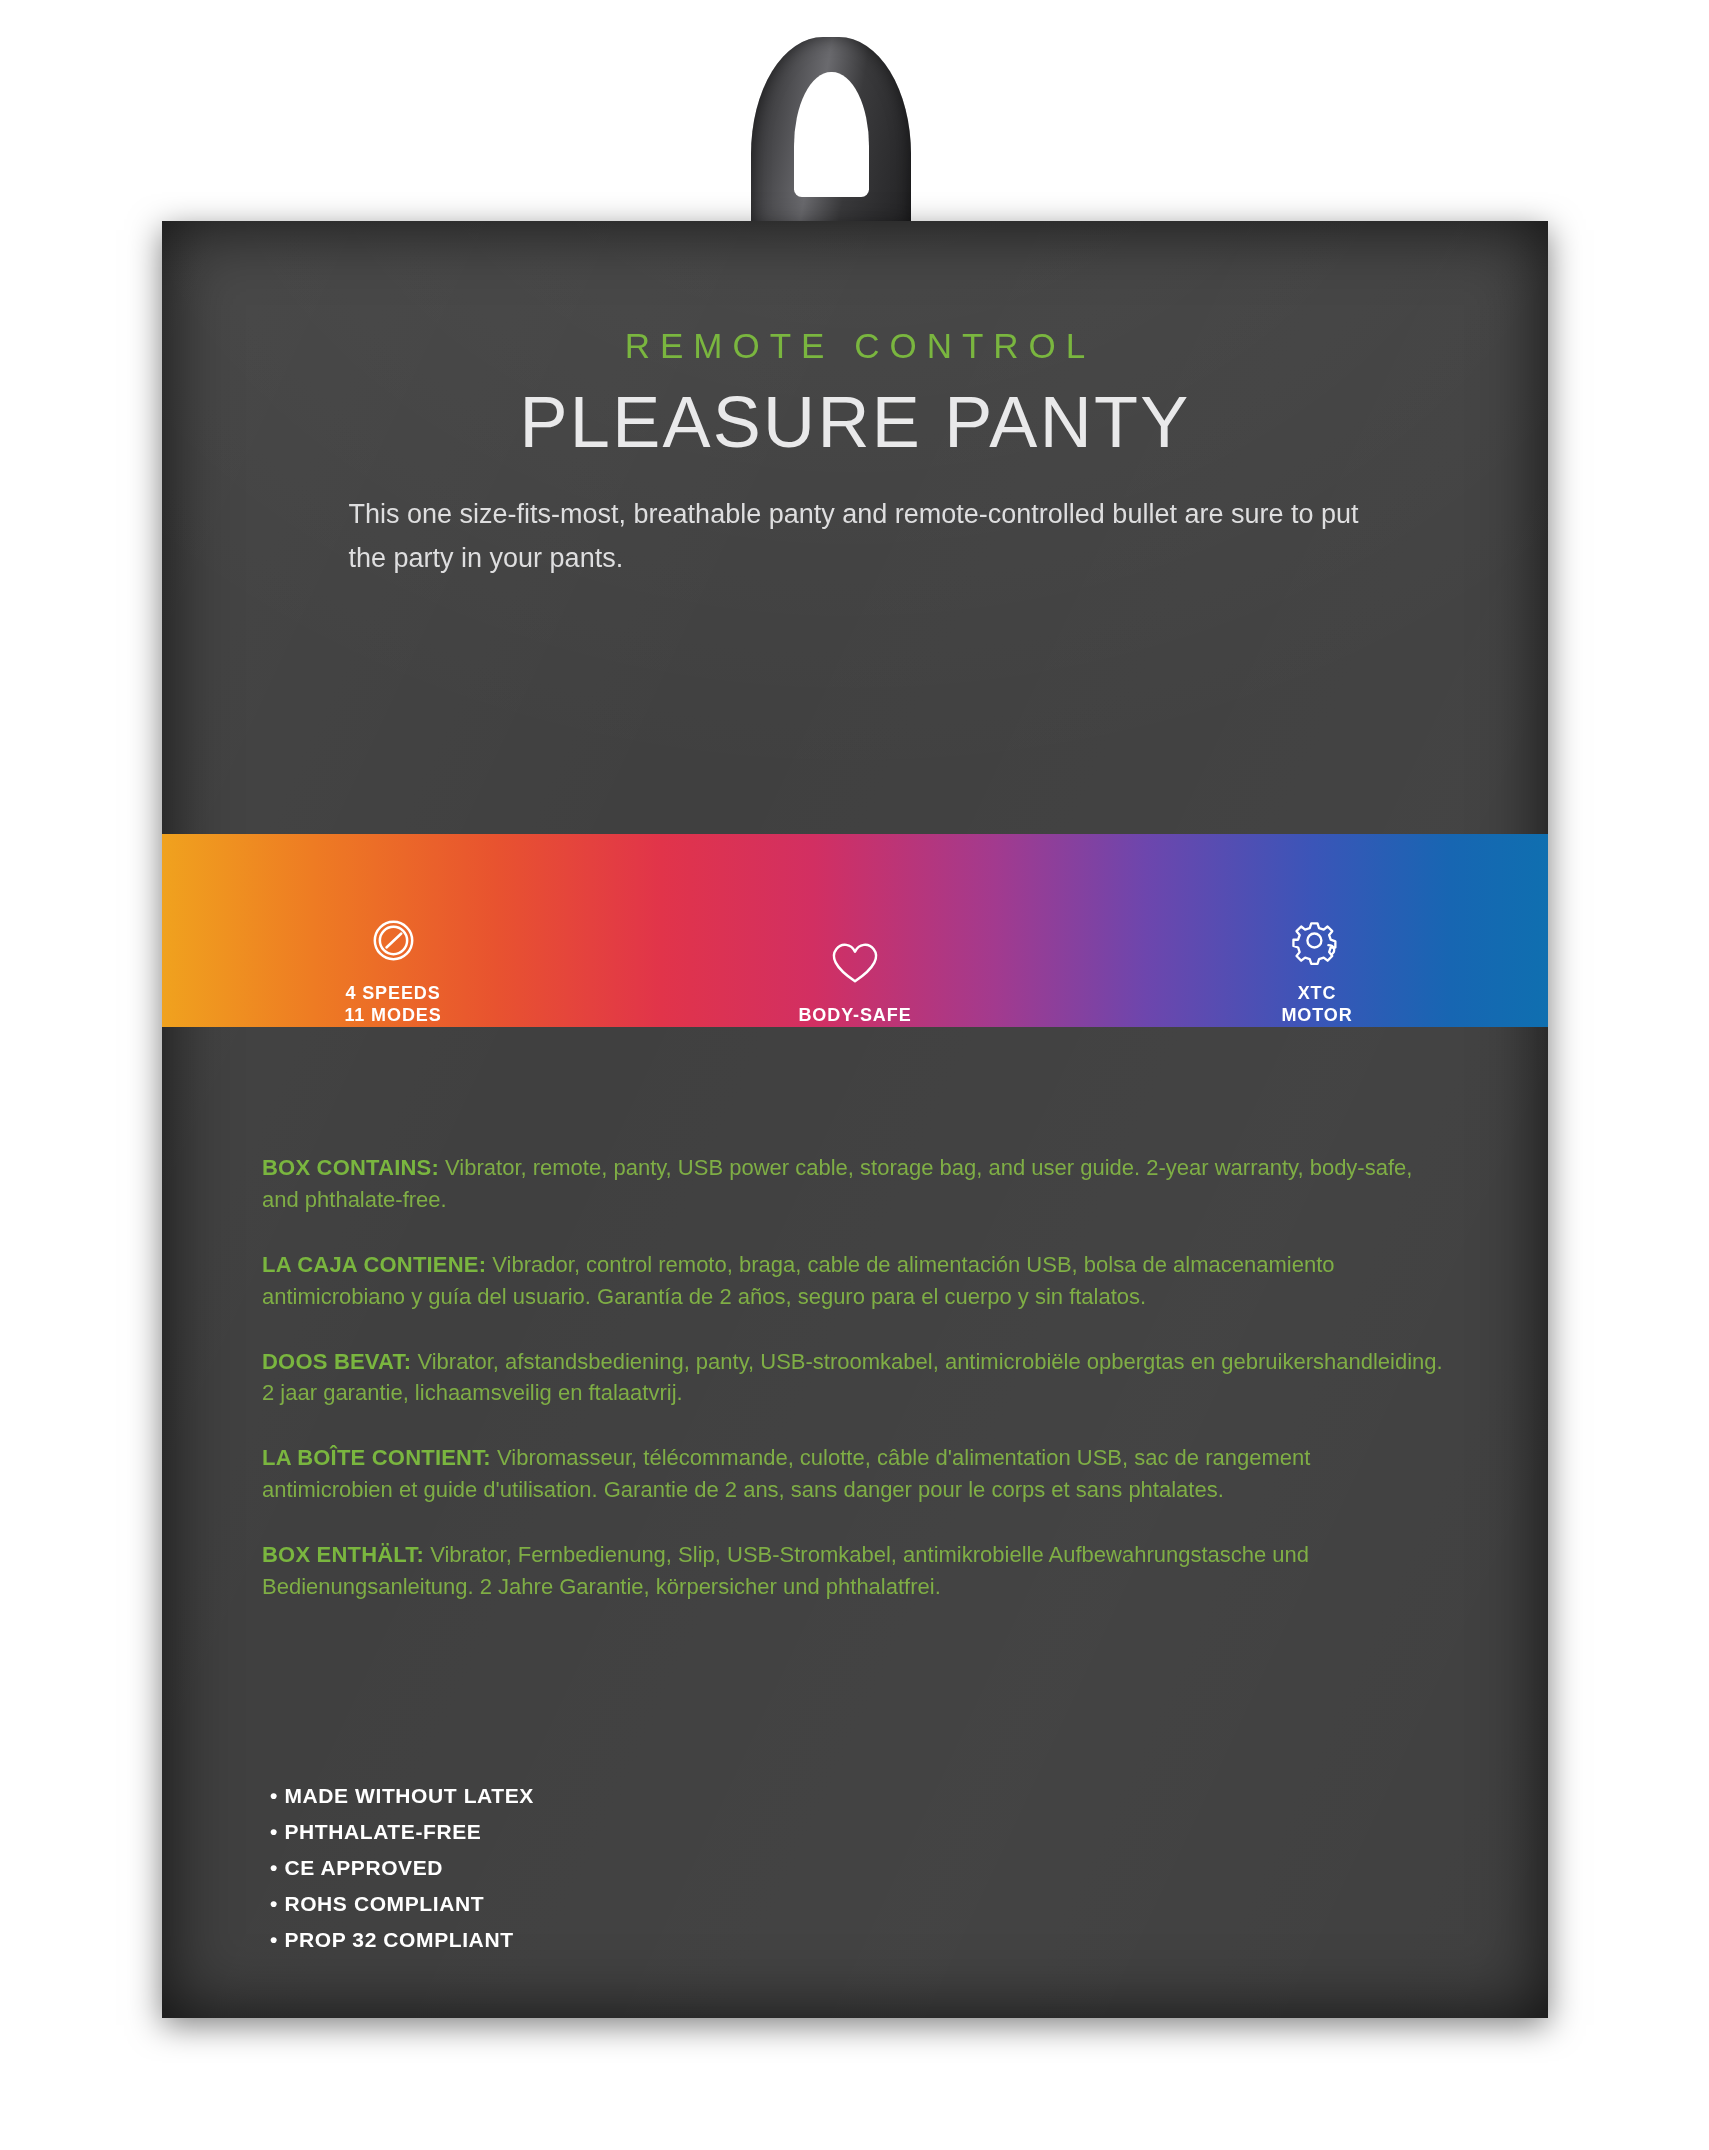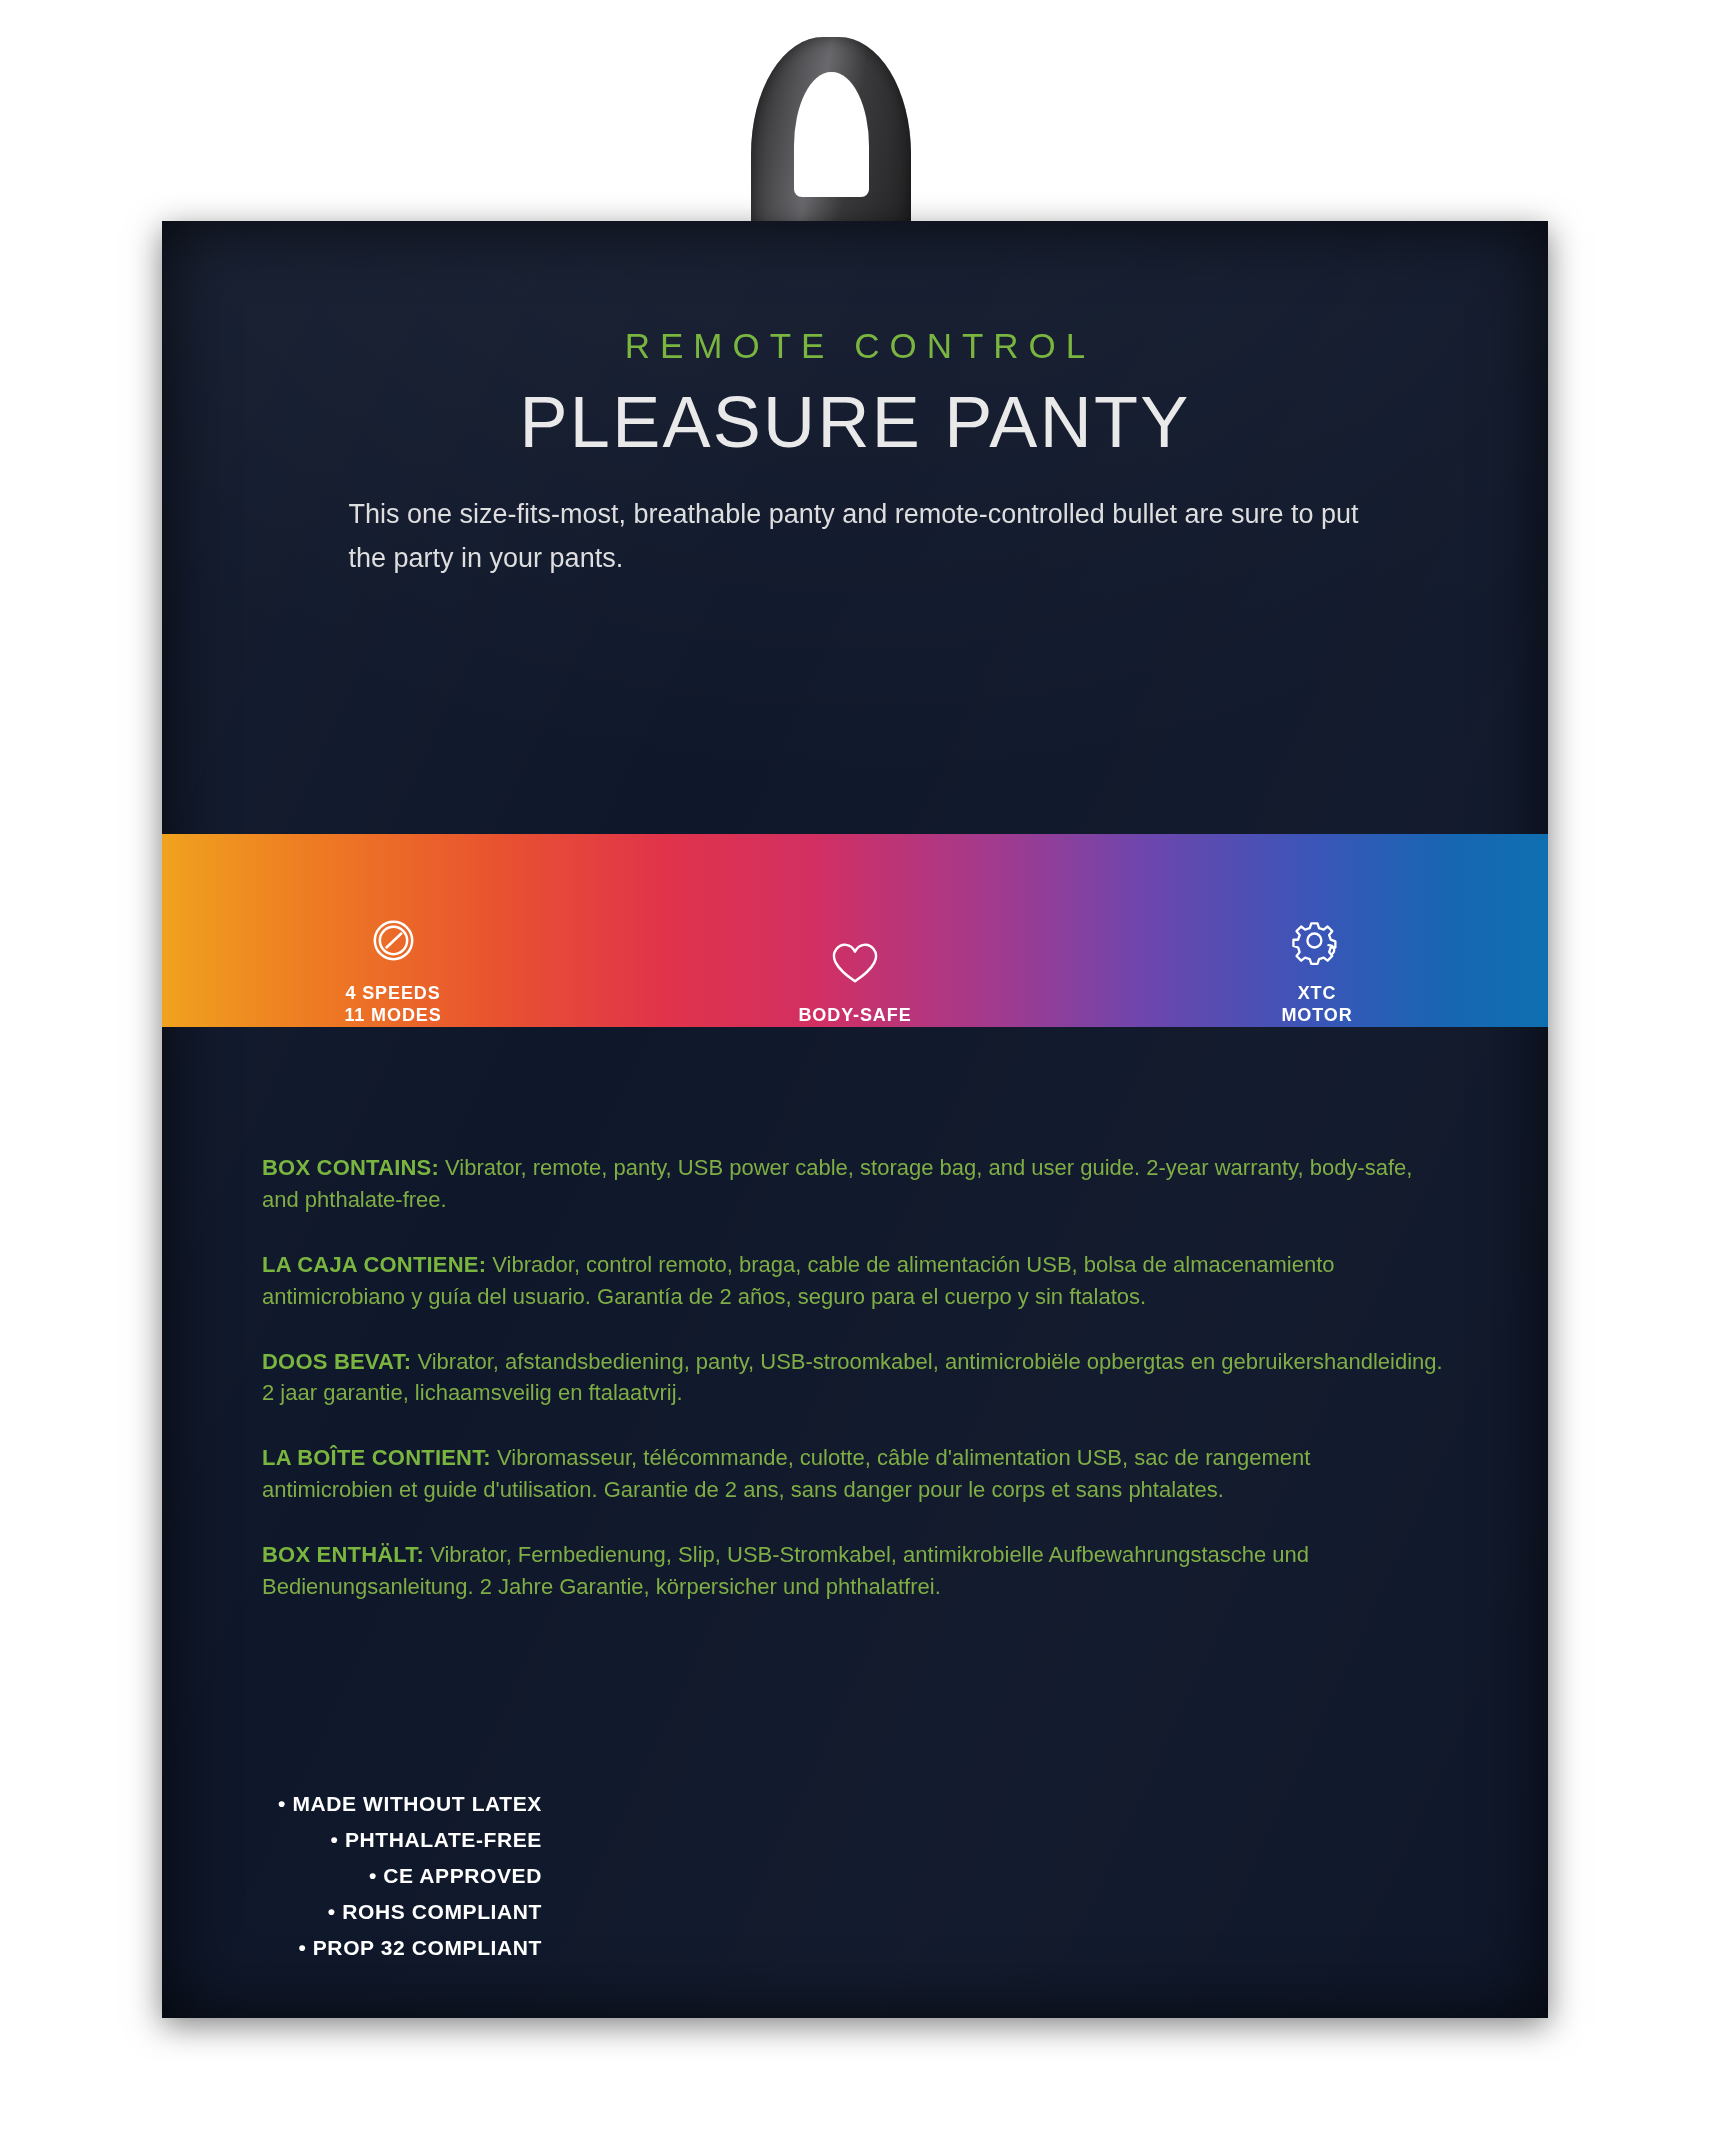--- a/index.html
+++ b/index.html
@@ -36,21 +36,21 @@
     border-radius: 37px 37px 7.8px 7.8px / 74px 74px 7.8px 7.8px;
   }
 
   
   #box {
     position: absolute;
     left: 162px;
     top: 221px;
     width: 1386px;
     height: 1797px;
-    background: #0f172a;
+    background: #404040;
     box-shadow: 0 7.8px 31px rgba(0,0,0,0.5);
     overflow: hidden;
   }
   
   #box::before {
     content: "";
     position: absolute;
     inset: 0;
     background:
       radial-gradient(120% 70% at 50% -10%, rgba(255,255,255,0.055), rgba(255,255,255,0) 60%),
@@ -179,23 +179,22 @@
     color: #ffffff;
     font-size: 21px;
     font-weight: 700;
     letter-spacing: 0.6px;
     line-height: 1.72;
   }
   #bullets li::before {
     content: "• ";
   }
   #bullets ul {
-    margin: 16px;
+    margin: 8px;
     padding: 0;
-    text-align: right;
   }
 </style>
 </head>
 <body>
 
 <div id="ribbon"></div>
 <div id="ribbon-hole"></div>
 
 <div id="box">
   <div class="inner">

